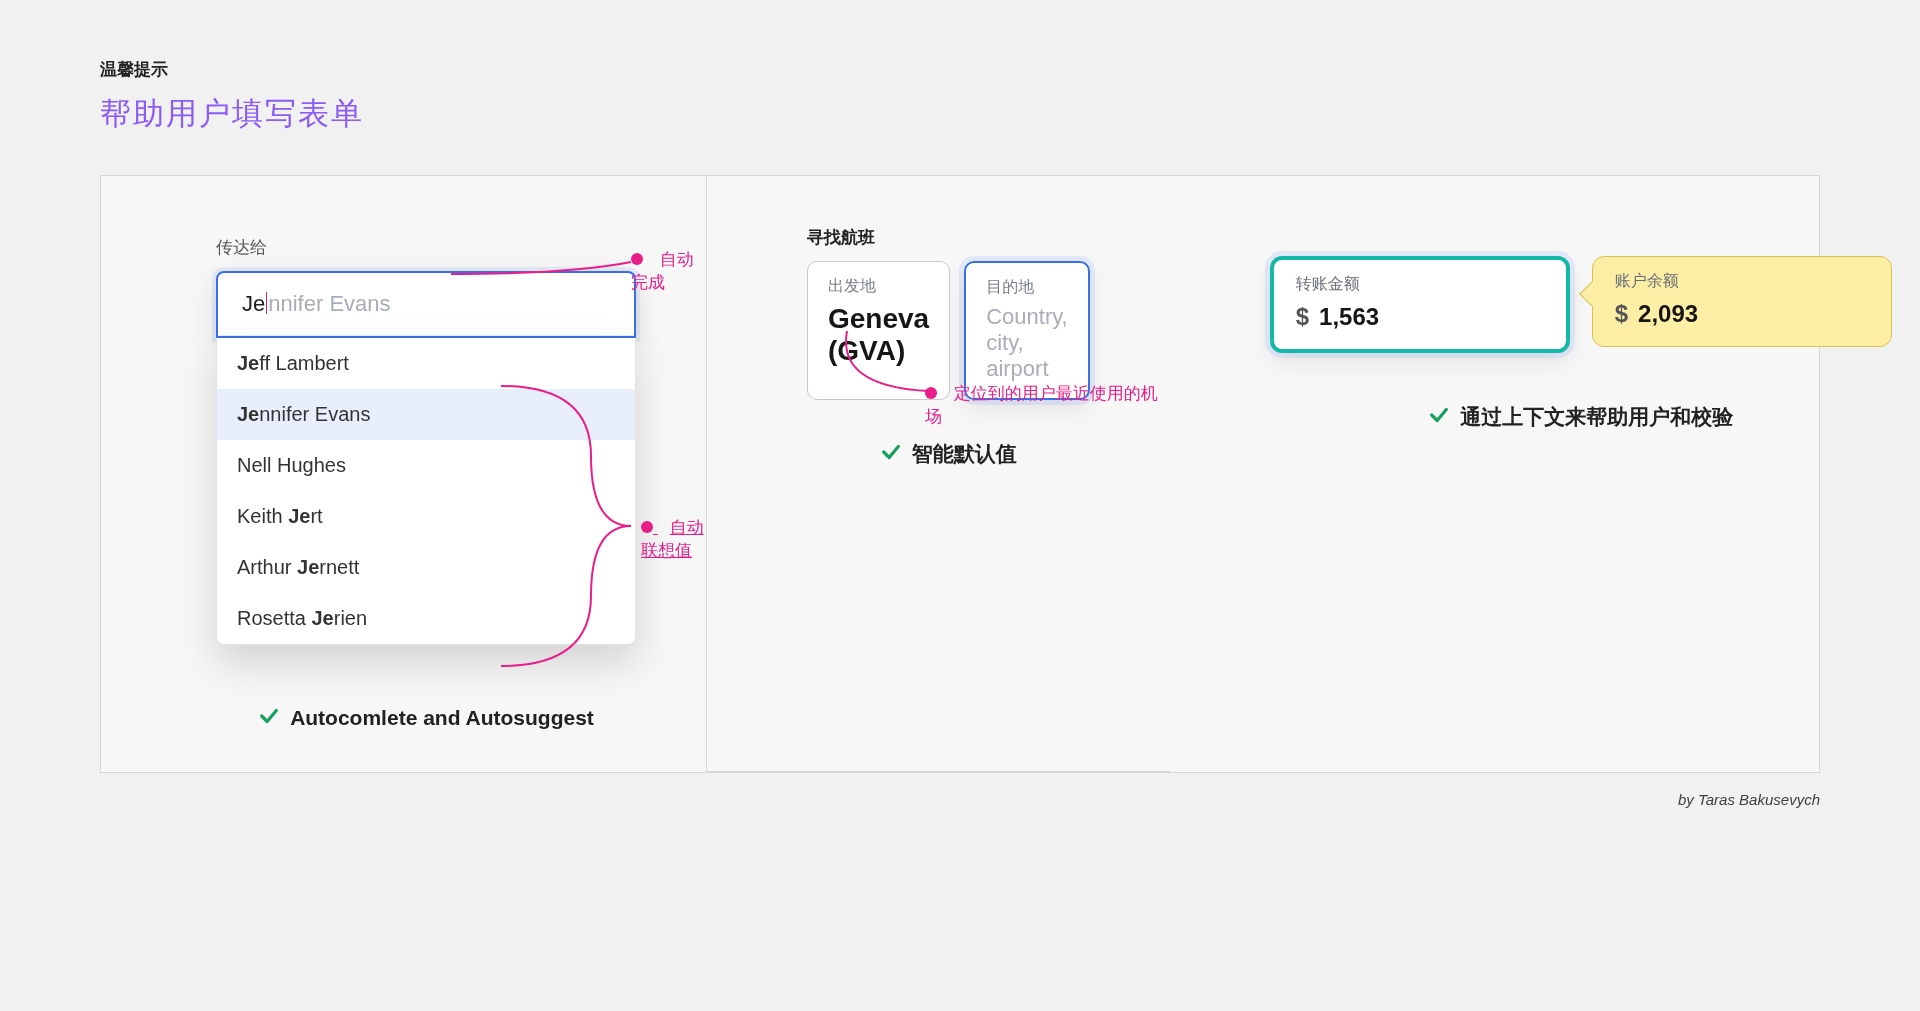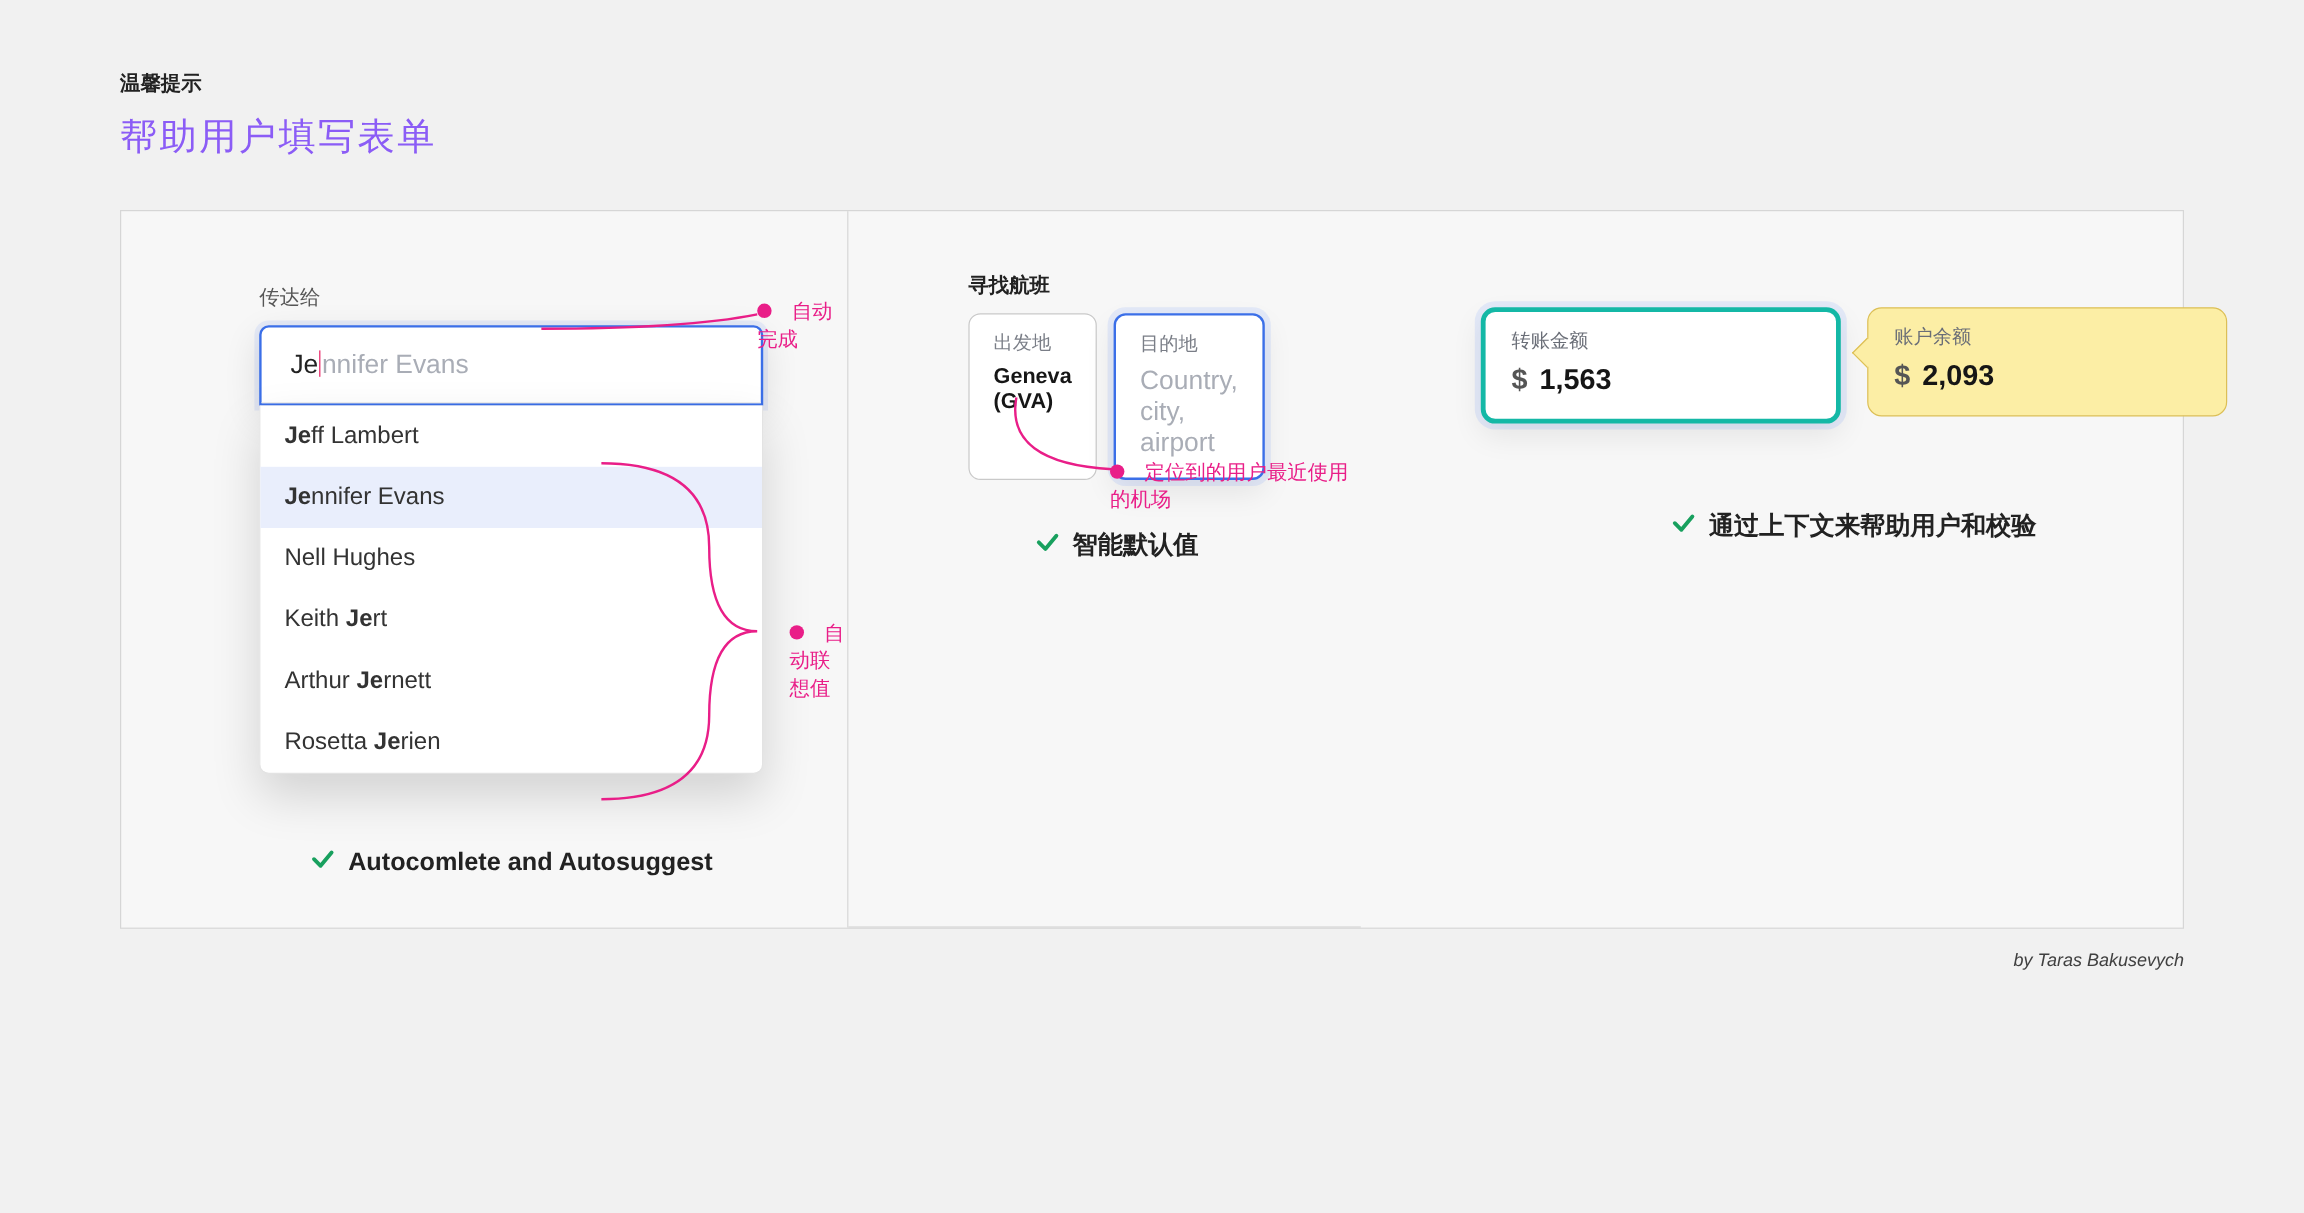--- a/index.html
+++ b/index.html
@@ -58,21 +58,21 @@
 .flight-row { display:flex; gap:14px; margin-top:12px; }
 .flight-field {
   flex:1; background:#fff; border:1px solid #c9c9c9; border-radius:10px;
   padding:14px 20px 16px 20px;
 }
 .flight-field.active {
   border:2px solid #3b6fe8;
   box-shadow: 0 0 0 5px rgba(80,130,255,.12), 0 10px 25px rgba(0,0,0,.08);
 }
 .ff-label { font-size:16px; color:#7a7e87; margin-bottom:6px; }
-.ff-value { font-size:18px; font-weight:700; color:#161616; }
+.ff-value { font-size:28px; font-weight:700; color:#161616; }
 .ff-placeholder { font-size:22px; color:#a9adb6; }
 
 .caption2 { text-align:center; margin-top:40px; font-size:21px; font-weight:700; color:#222; }
 
 
 .amount-row { display:flex; gap:22px; align-items:flex-start; }
 .amount-box {
   flex:0 0 300px; background:#fff; border:4px solid #14b8a6; border-radius:12px;
   padding:14px 22px 18px 22px;
   box-shadow: 0 0 0 5px rgba(80,130,255,.12), 0 10px 25px rgba(0,0,0,.08);
@@ -83,21 +83,21 @@
 }
 .balance-box .notch {
   position:absolute; left:-10px; top:28px; width:18px; height:18px;
   background:#fceea5; border-left:1px solid #dcbf56; border-bottom:1px solid #dcbf56;
   transform:rotate(45deg);
 }
 .ab-label { font-size:16px; color:#6a6e77; margin-bottom:8px; }
 .ab-value { font-size:24px; font-weight:700; color:#161616; }
 .ab-value .cur { margin-right:10px; font-weight:600; color:#555; }
 
-.caption3 { text-align:center; margin-top:71px; font-size:21px; font-weight:700; color:#222; }
+.caption3 { text-align:center; margin-top:50px; font-size:21px; font-weight:700; color:#222; }
 
 .credit { text-align:right; font-size:15px; color:#404040; margin-top:18px; font-style:italic; }
 .curve { position:absolute; pointer-events:none; }
 </style>
 </head>
 <body>
 
 <div class="eyebrow">温馨提示</div>
 <div class="title">帮助用户填写表单</div>
 
@@ -124,21 +124,21 @@
       <path d="M0 20 Q 120 20 180 8" stroke="#e91e88" stroke-width="2" fill="none"></path>
     </svg>
     <div class="annotation" style="left:530px; top:72px;">
       <span class="dot"></span>
       <span style="margin-left:12px;">自动完成</span>
     </div>
 
     <svg class="curve" style="left:400px; top:200px;" width="220" height="310">
       <path d="M0 10 Q 90 10 90 80 Q 90 150 130 150 Q 90 150 90 220 Q 90 290 0 290" stroke="#e91e88" stroke-width="2" fill="none"></path>
     </svg>
-    <div class="annotation" style="left:557px; top:340px;">
+    <div class="annotation" style="left:540px; top:340px;text-decoration:underline;">
       <span class="dot"></span>
       <span style="margin-left:12px;">自动联想值</span>
     </div>
 
     <div class="caption">
       <span class="check-icon">
         <svg viewBox="0 0 24 24">
             <path d="M4 12 L10 18 L20 6" stroke="#18a05e" stroke-width="3.5" fill="none" stroke-linecap="round" stroke-linejoin="round"></path>
           </svg>
       </span><span>Autocomlete and Autosuggest</span>

